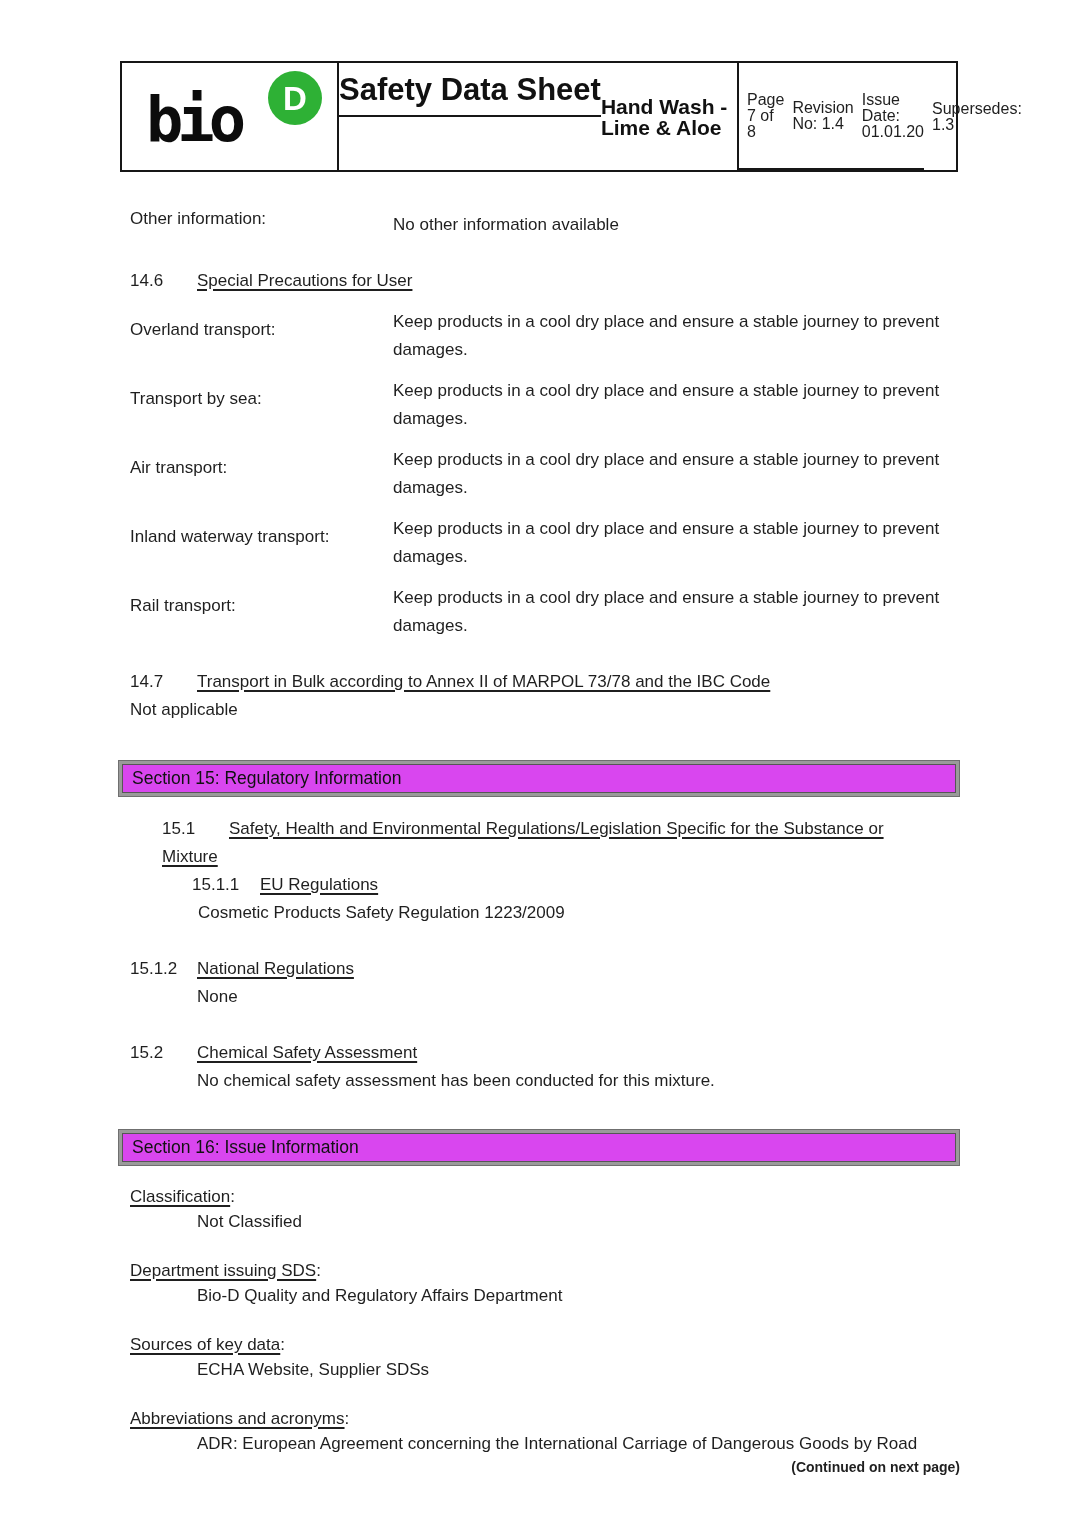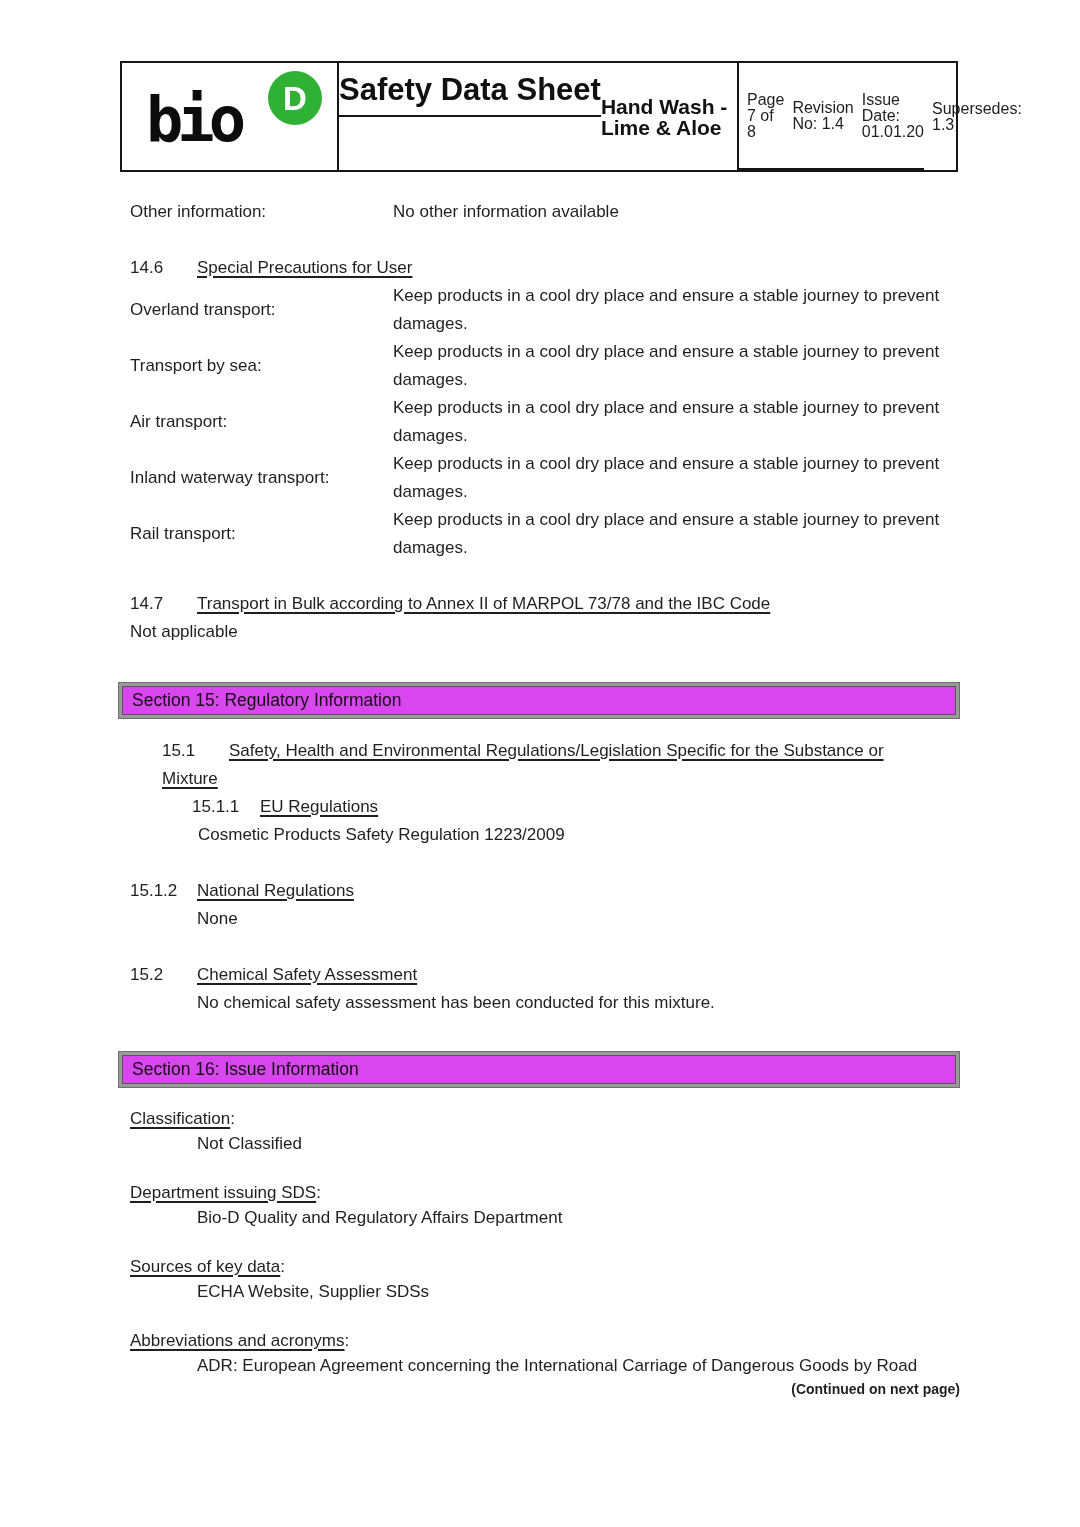--- a/index.html
+++ b/index.html
@@ -31,21 +31,21 @@
   .logo-badge { position:absolute; left:122px; top:-6px; width:54px; height:54px; border-radius:50%;
                 display:flex; align-items:center; justify-content:center; }
   .logo-badge span { color:#ffffff; font-weight:bold; font-size:33px; line-height:1;
                      font-family:"Liberation Sans",sans-serif; }
 
   
   .content { position:absolute; left:130px; top:172px; width:830px; }
 
   .kv { display:flex; align-items:center; }
   .kv-label { width:263px; flex:none; }
-  .kv-value { width:550px; }
+  .kv-value { width:550px;margin-top:13px; }
 
   .mt-first { margin-top:26px; }
   .mt-blank { margin-top:28px; }
 
   .u { text-decoration:underline; text-underline-offset:3px; text-decoration-thickness:1.5px; }
 
   .sechead { display:flex;align-items:center; }
   .secnum  { width:67px; flex:none; }
 
   .h15-1 { width:782px; margin-top:18px;margin-left:32px; }

